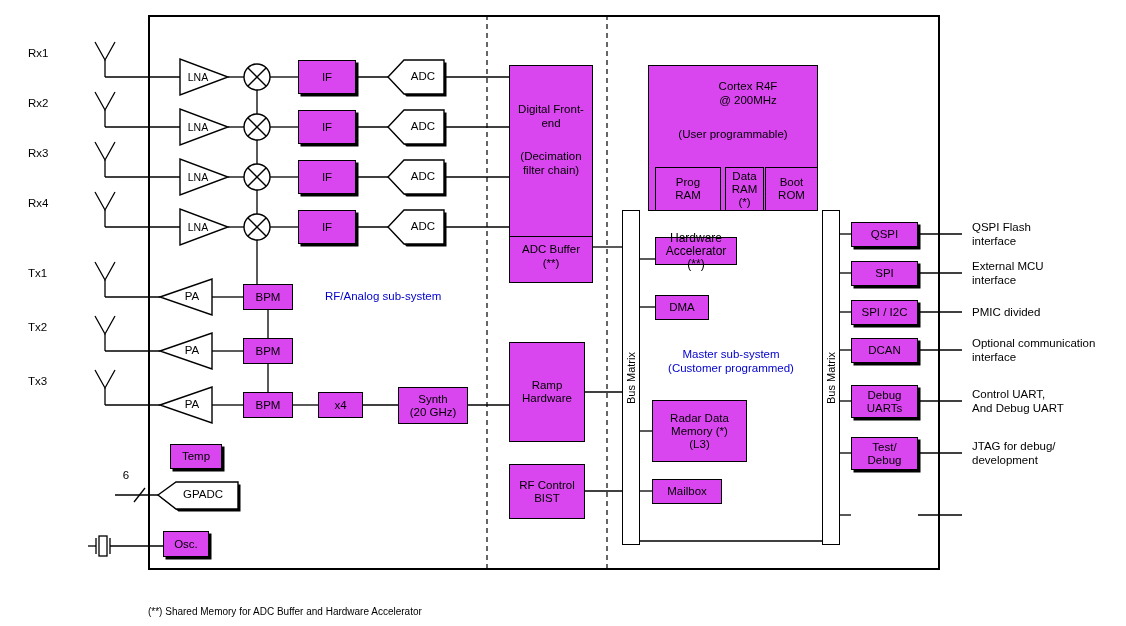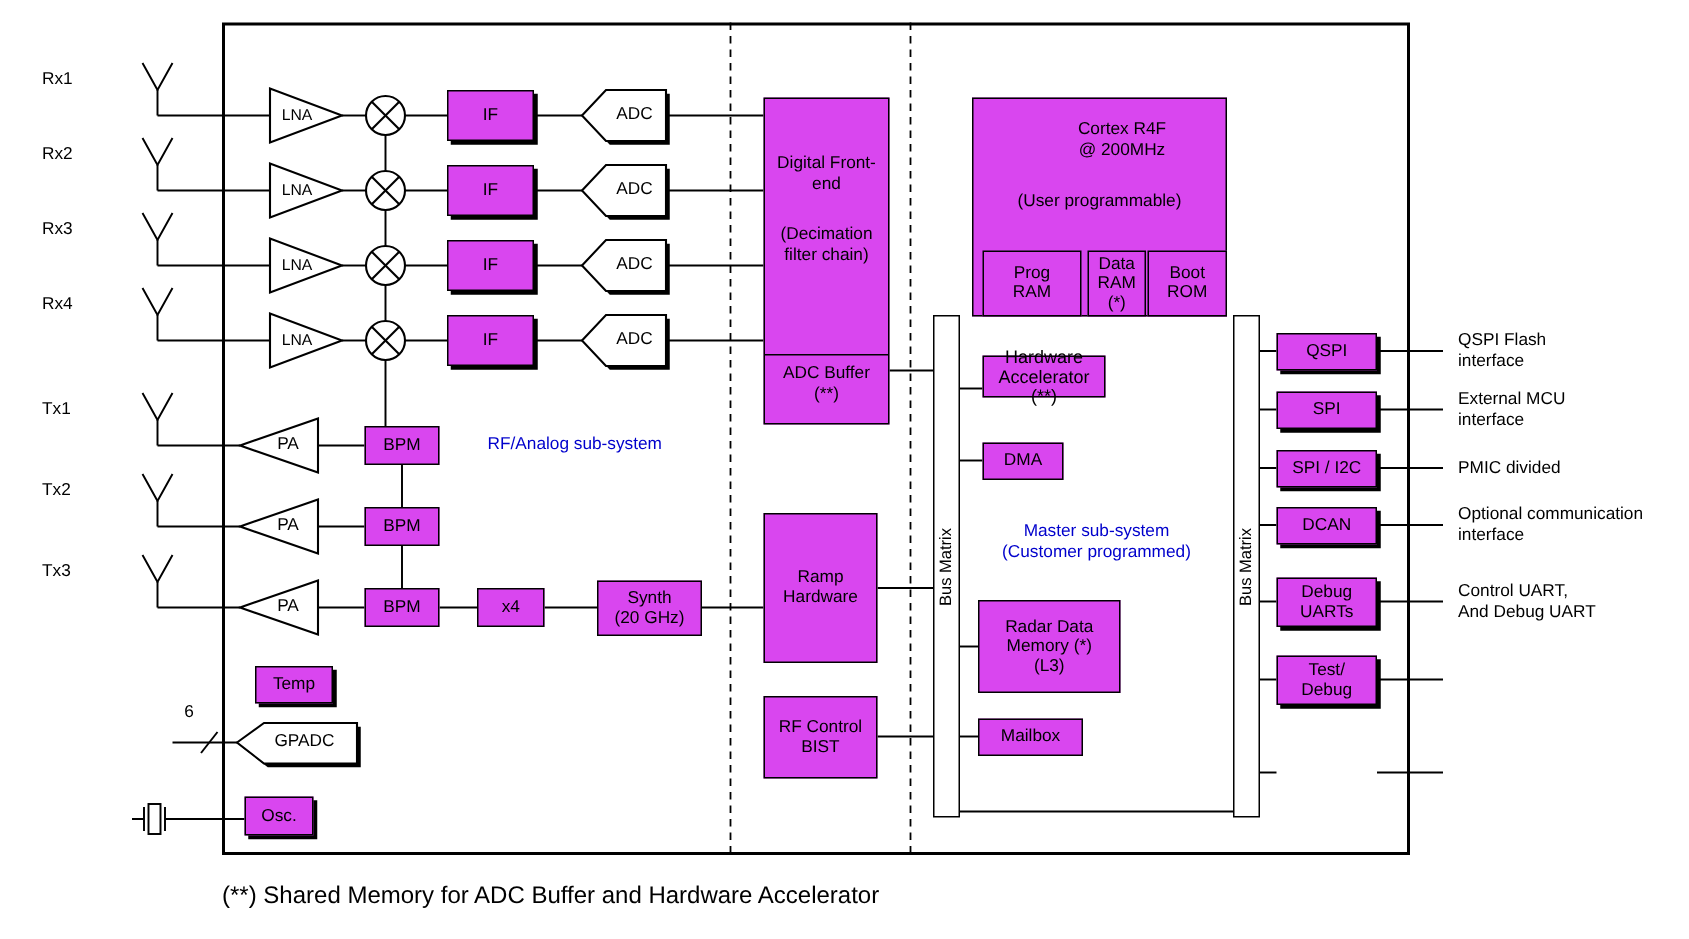--- a/index.html
+++ b/index.html
@@ -308,16 +308,18 @@
 
   <div class="lbl" style="left:972px;top:221px;width:150px">QSPI Flash
 interface</div>
   <div class="lbl" style="left:972px;top:260px;width:150px">External MCU
 interface</div>
   <div class="lbl" style="left:972px;top:306px;width:150px">PMIC divided</div>
   <div class="lbl" style="left:972px;top:337px;width:150px">Optional communication
 interface</div>
   <div class="lbl" style="left:972px;top:388px;width:150px">Control UART,
 And Debug UART</div>
-
-  <div class="lbl" style="left:148px;top:591px;width:920px;font-size:16px">(**) Shared Memory for ADC Buffer and Hardware Accelerator</div>
+  <div class="lbl" style="left:972px;top:440px;width:150px">JTAG for debug/
+development</div>
+
+  <div class="lbl" style="left:148px;top:605px;width:920px;font-size:10px">(**) Shared Memory for ADC Buffer and Hardware Accelerator</div>
 
 </div>
 
 </body></html>

